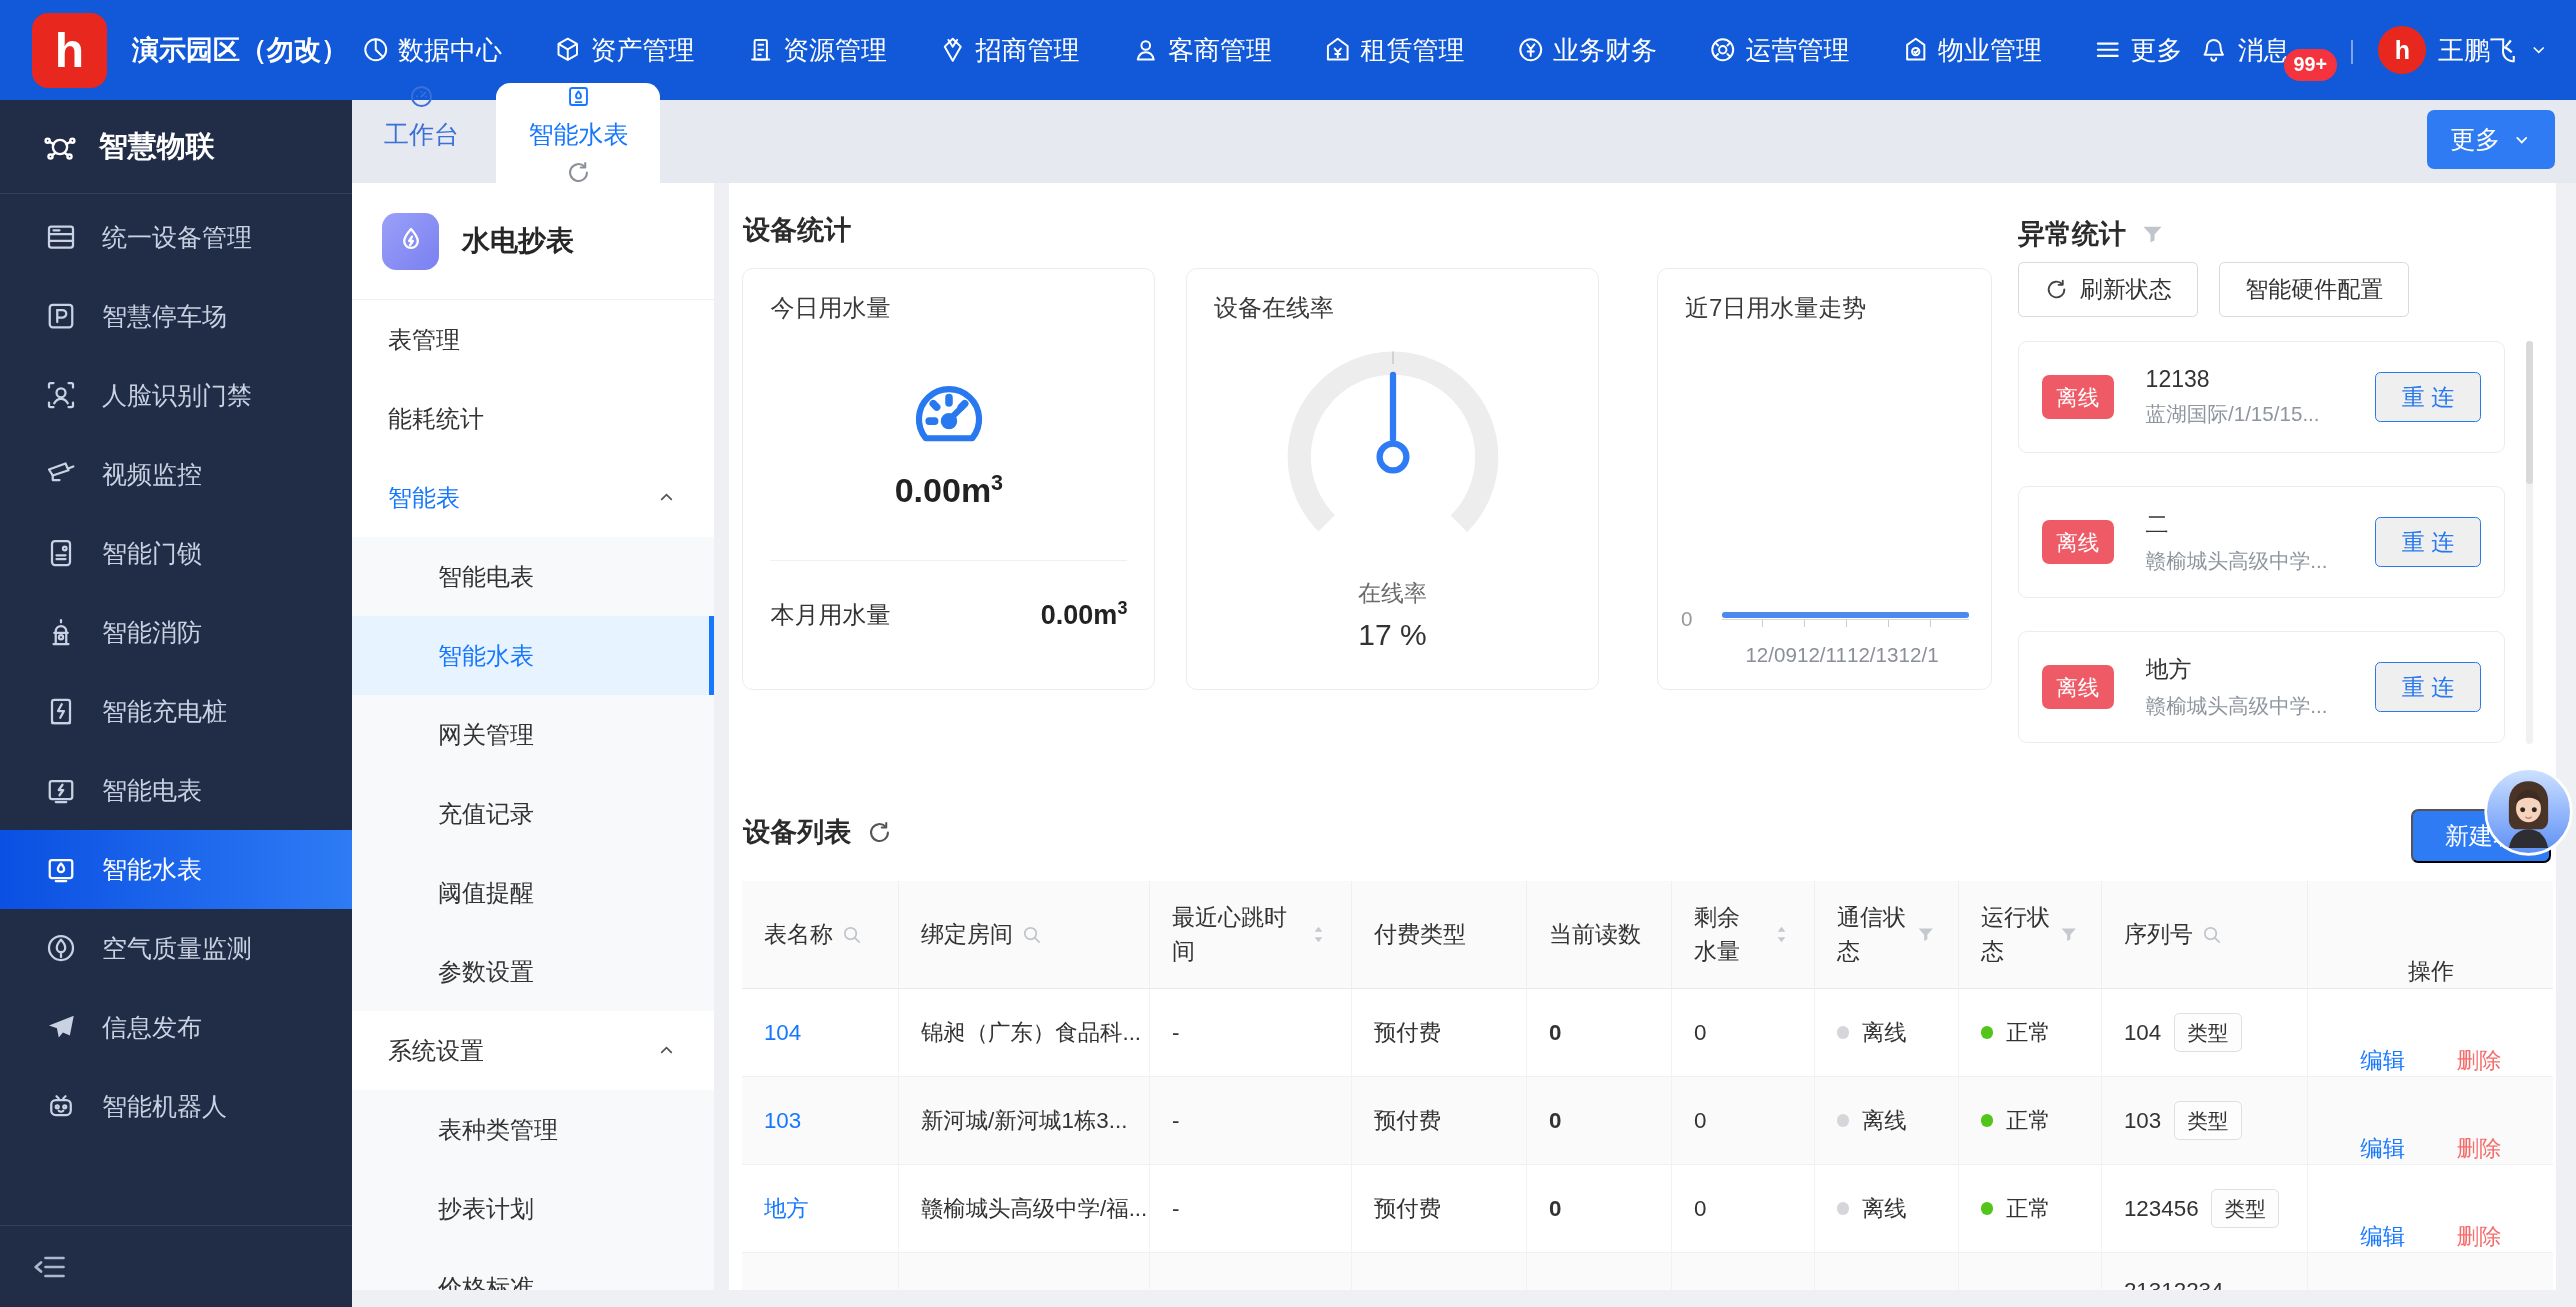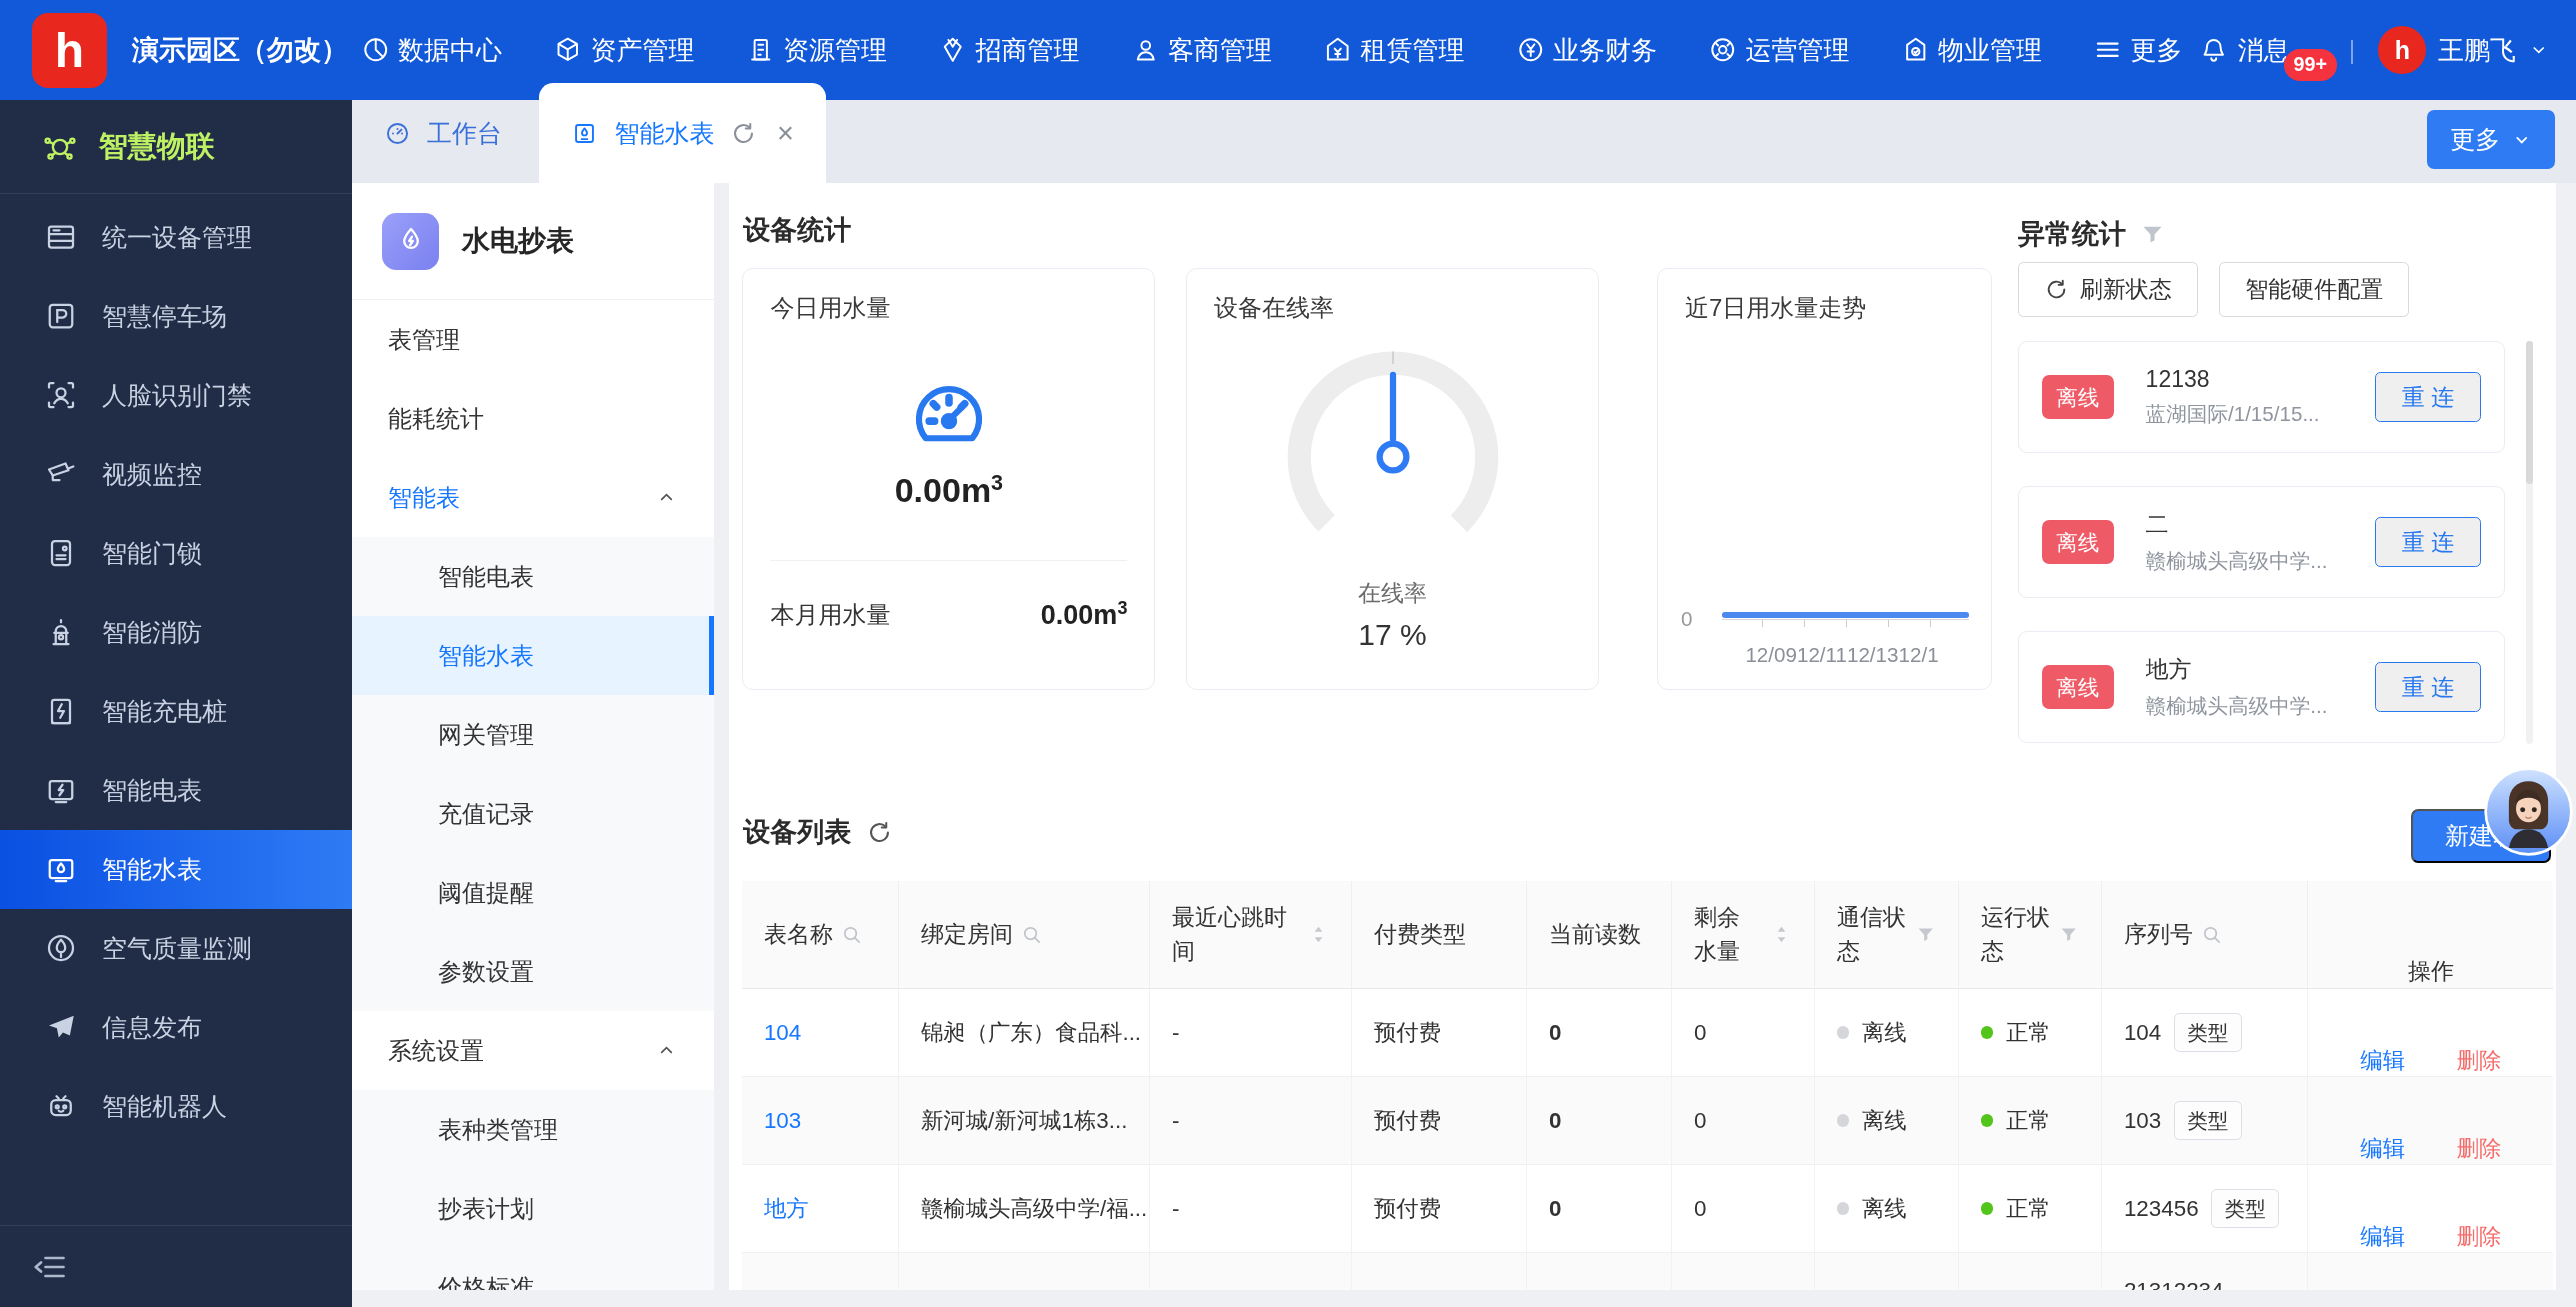--- a/index.html
+++ b/index.html
@@ -13,31 +13,31 @@
   .topnav-item{display:flex;align-items:center;gap:8px;font-size:26px;white-space:nowrap;cursor:pointer;}
   .topnav-item svg{width:29.5px;height:29.5px;}
   .topbar-right{margin-left:auto;display:flex;align-items:center;gap:23px;margin-right:27px;}
   .msg-wrap{position:relative;display:flex;align-items:center;gap:9px;font-size:26px;}
   .badge{position:absolute;right:-47px;top:-19.7px;background:#f5333f;border-radius:18px;padding:4.5px 9.8px;font-size:19.7px;font-weight:bold;color:#fff;margin-top:36px;}
   .vbar{color:rgba(255,255,255,.45);font-size:25px;margin-left:36px;}
   .user{display:flex;align-items:center;gap:11.6px;font-size:26px;}
   .user-avatar{width:48px;height:48px;border-radius:50%;background:#e8281e;display:flex;align-items:center;justify-content:center;font-weight:bold;font-size:25px;}
   
   .sidebar{position:absolute;left:0;top:100px;width:352px;height:1208px;background:#212c46;color:#c9d2e3;}
-  .sb-header{height:93px;display:flex;align-items:center;gap:19.7px;padding-left:41px;color:#bef264;font-size:29px;font-weight:bold;border-bottom:0.9px solid rgba(255,255,255,.09);}
+  .sb-header{height:93px;display:flex;align-items:center;gap:19.7px;padding-left:41px;color:#ffffff;font-size:29px;font-weight:bold;border-bottom:0.9px solid rgba(255,255,255,.09);}
   .sb-header svg{width:38px;height:38px;}
   .sb-items{padding-top:3.6px;}
   .sb-item{height:79px;display:flex;align-items:center;gap:23px;padding-left:43px;font-size:25px;cursor:pointer;white-space:nowrap;}
   .sb-item svg{width:36px;height:36px;flex:none;}
   .sb-item.selected{background:linear-gradient(90deg,#0a50e2,#2e7bf5);color:#fff;}
   .sb-foot{position:absolute;left:0;bottom:0;width:100%;height:82px;border-top:0.9px solid rgba(255,255,255,.09);display:flex;align-items:center;}
   .sb-foot svg{width:36px;height:36px;margin-left:32px;color:#aeb8cc;}
   
   .tabbar{position:absolute;left:352px;top:100px;width:2224px;height:83px;background:#e6e9ef;display:flex;align-items:flex-end;}
-  .tab{height:100px;display:flex;align-items:center;gap:16px;padding:0 32px;font-size:25px;color:#3a70d8;cursor:pointer;}
+  .tab{height:100px;display:flex;align-items:center;gap:8px;padding:0 32px;font-size:25px;color:#3a70d8;cursor:pointer;flex-direction:column;}
   .tab svg{width:27px;height:27px;}
   .tab.active{background:#fff;border-radius:14.3px 14.3px 0 0;color:#1677ff;margin-left:5.4px;}
   .tab .xicon{color:#8a9099;font-size:29px;line-height:1;margin-left:3.6px;}
   .tab .ricon{color:#8a9099;}
   .more-btn{position:absolute;right:20.6px;top:9.8px;height:59px;padding:0 23px;border-radius:7.2px;background:#2e7bf3;color:#fff;font-size:25px;display:flex;align-items:center;gap:10.7px;cursor:pointer;}
   
   .submenu{position:absolute;left:352px;top:183px;width:362px;height:1107px;background:#fff;overflow:hidden;}
   .sm-header{height:116px;display:flex;align-items:center;gap:23px;padding-left:30px;border-bottom:0.9px solid #f0f0f0;}
   .sm-icon{width:57px;height:57px;border-radius:14.3px;background:linear-gradient(135deg,#9aa0f8,#7a80f0);display:flex;align-items:center;justify-content:center;}
   .sm-icon svg{width:34px;height:34px;color:#fff;}

